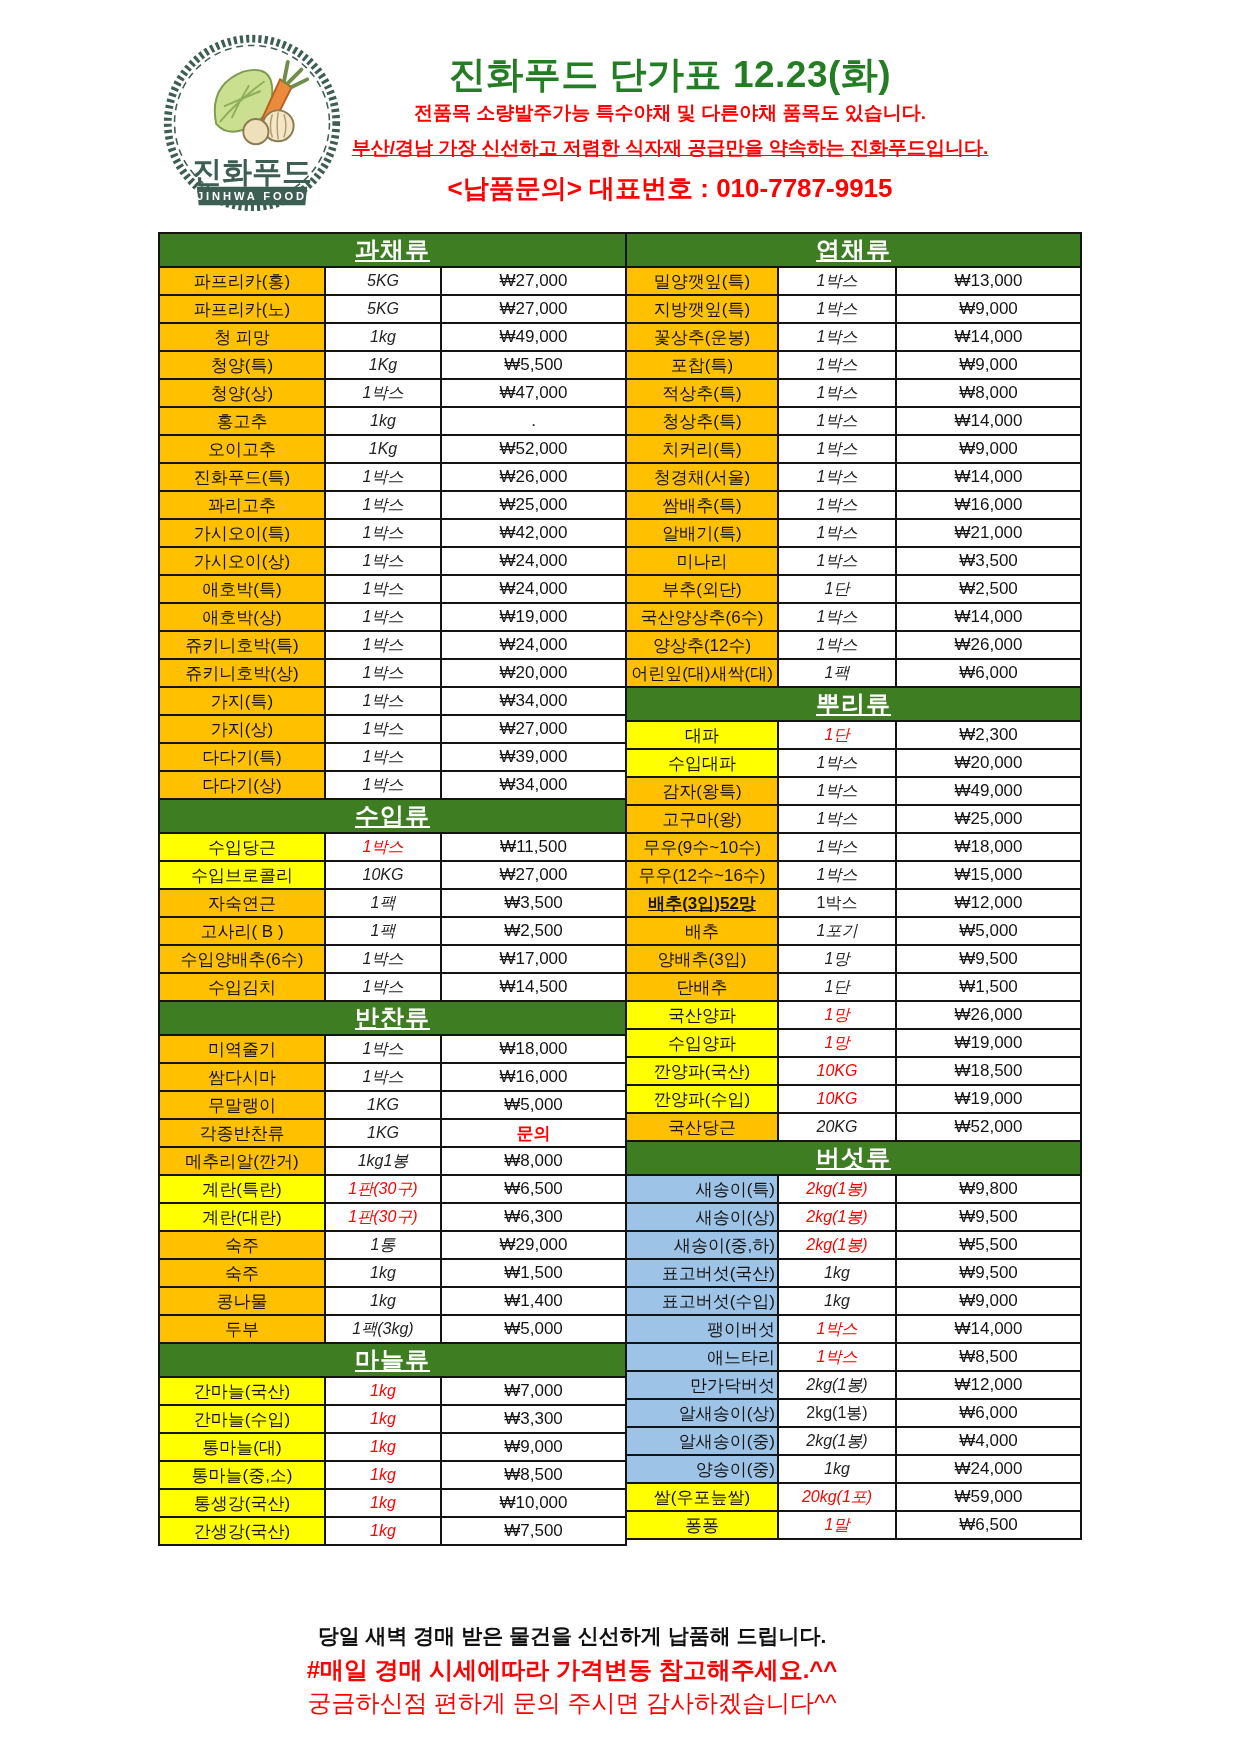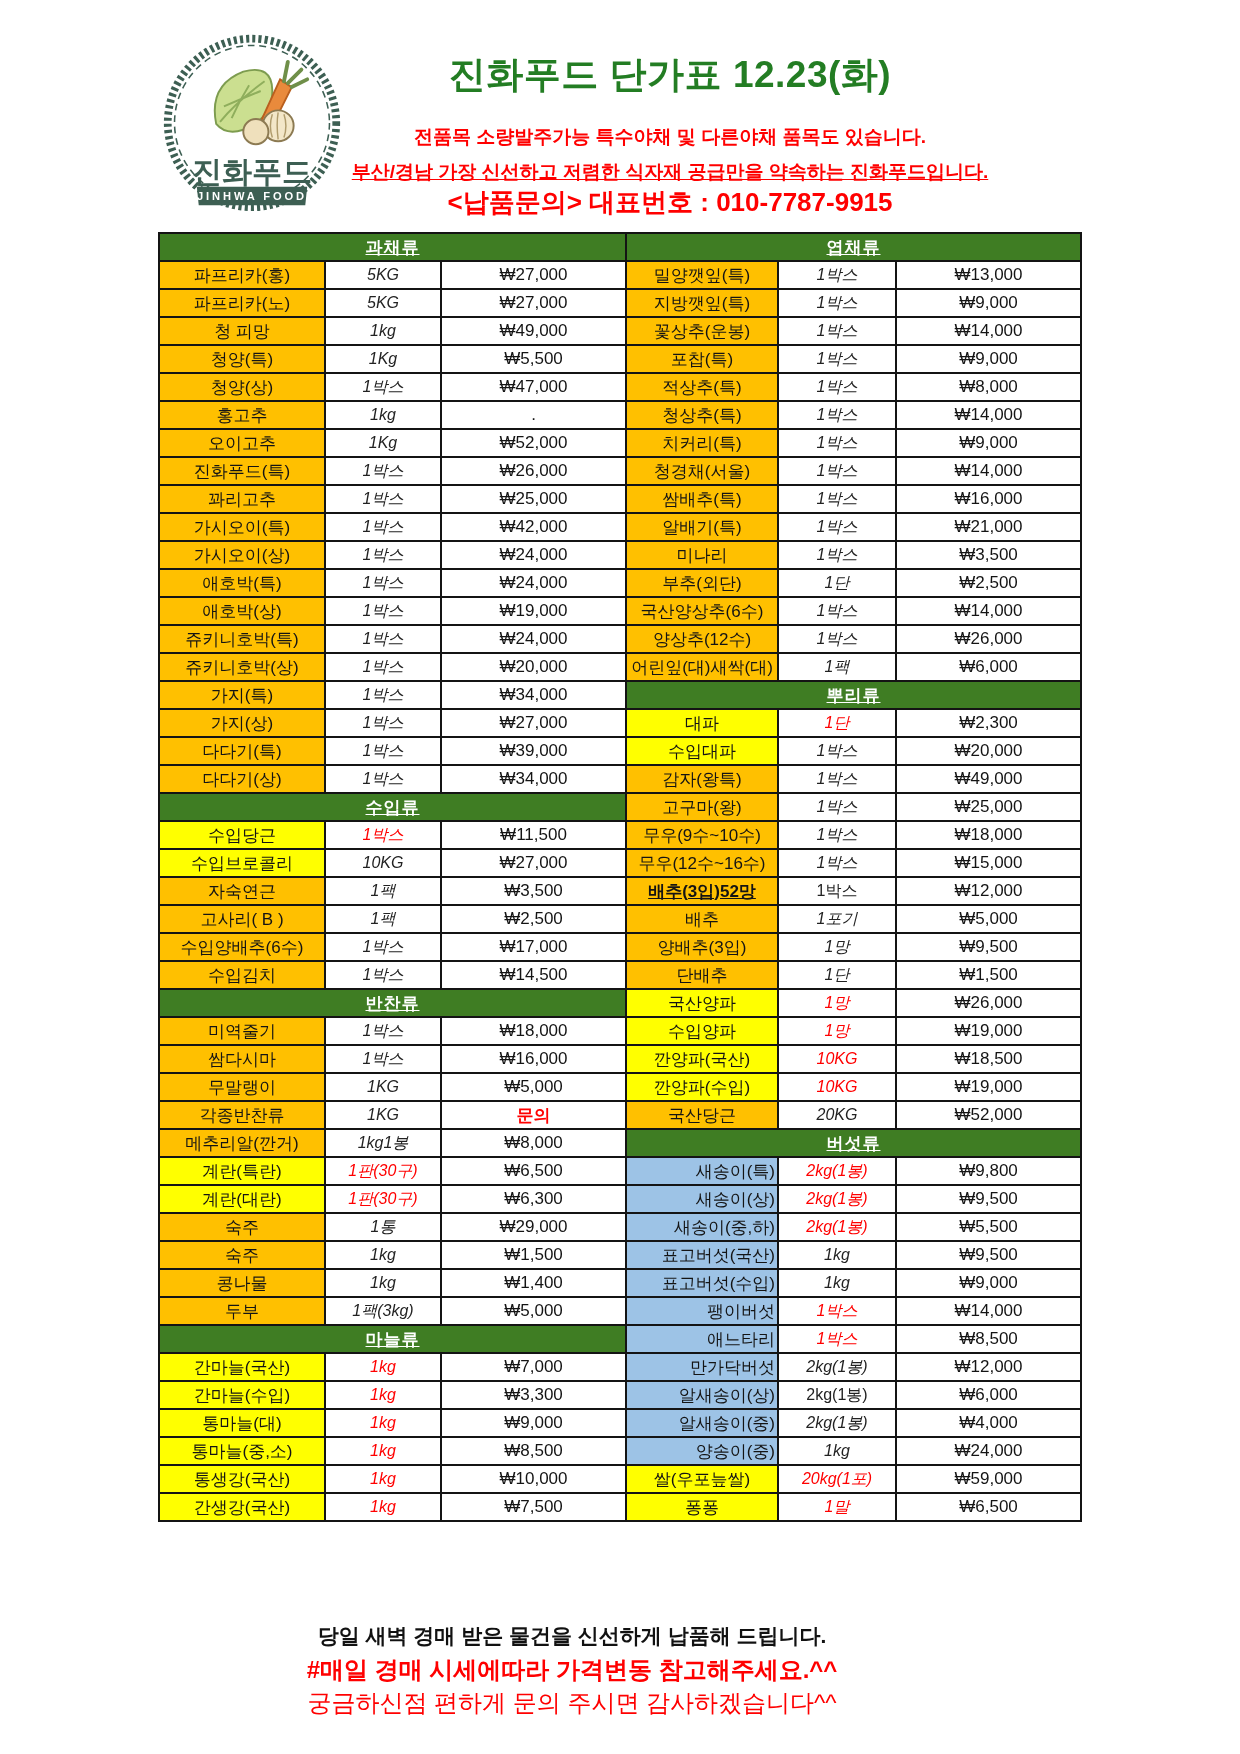--- a/index.html
+++ b/index.html
@@ -8,30 +8,30 @@
   }
   html,body{margin:0;padding:0;}
   body{width:1240px;height:1754px;background:#fff;position:relative;
        font-family:"Liberation Sans", sans-serif; color:#141414;}
   .page{position:absolute;inset:0;background:#fff;overflow:hidden;}
 
   .logo{position:absolute;left:160px;top:26px;width:184px;height:190px;}
 
   .header-text{position:absolute;left:340px;top:50px;width:660px;text-align:center;}
   .title{font-size:37px;font-weight:bold;color:var(--title-green);letter-spacing:0.5px;white-space:nowrap;}
-  .sub1{margin-top:24px;font-size:19px;font-weight:bold;color:var(--accent-red);white-space:nowrap;}
+  .sub1{font-size:19px;font-weight:bold;color:var(--accent-red);white-space:nowrap;}
   .sub2{margin-top:9px;font-size:19px;font-weight:bold;color:var(--accent-red);text-decoration:underline;white-space:nowrap;}
-  .contact{font-size:26px;font-weight:bold;color:var(--accent-red);white-space:nowrap;}
+  .contact{margin-top:10px;font-size:26px;font-weight:bold;color:var(--accent-red);white-space:nowrap;}
 
   .tables{position:absolute;left:158px;top:232px;display:flex;align-items:flex-start;}
   table{border-collapse:collapse;table-layout:fixed;}
   table.right{margin-left:-2px;padding-left:36px;}
   td{border:2px solid #141414;height:26px;padding:0 2px;text-align:center;
      vertical-align:middle;overflow:hidden;white-space:nowrap;}
-  .c-section{background:var(--section-green);color:#fff;font-weight:bold;font-size:17px;
+  .c-section{background:var(--section-green);color:#fff;font-weight:bold;font-size:24px;
      text-decoration:underline;letter-spacing:1px;}
   .c-name{font-size:17px;color:#141414;background:var(--item-orange);}
   .c-name.orange{background:var(--item-orange);}
   .c-name.yellow{background:var(--item-yellow);}
   .c-name.blue{background:var(--item-blue);text-align:right;}
   .c-name.bold-underline{font-weight:bold;text-decoration:underline;}
   .c-qty{font-style:italic;font-size:16px;color:#222;background:#fff;}
   .c-qty.red{color:var(--accent-red);}
   .c-qty.plain{font-style:normal;}
   .c-price{font-size:17px;color:#141414;background:#fff;}

